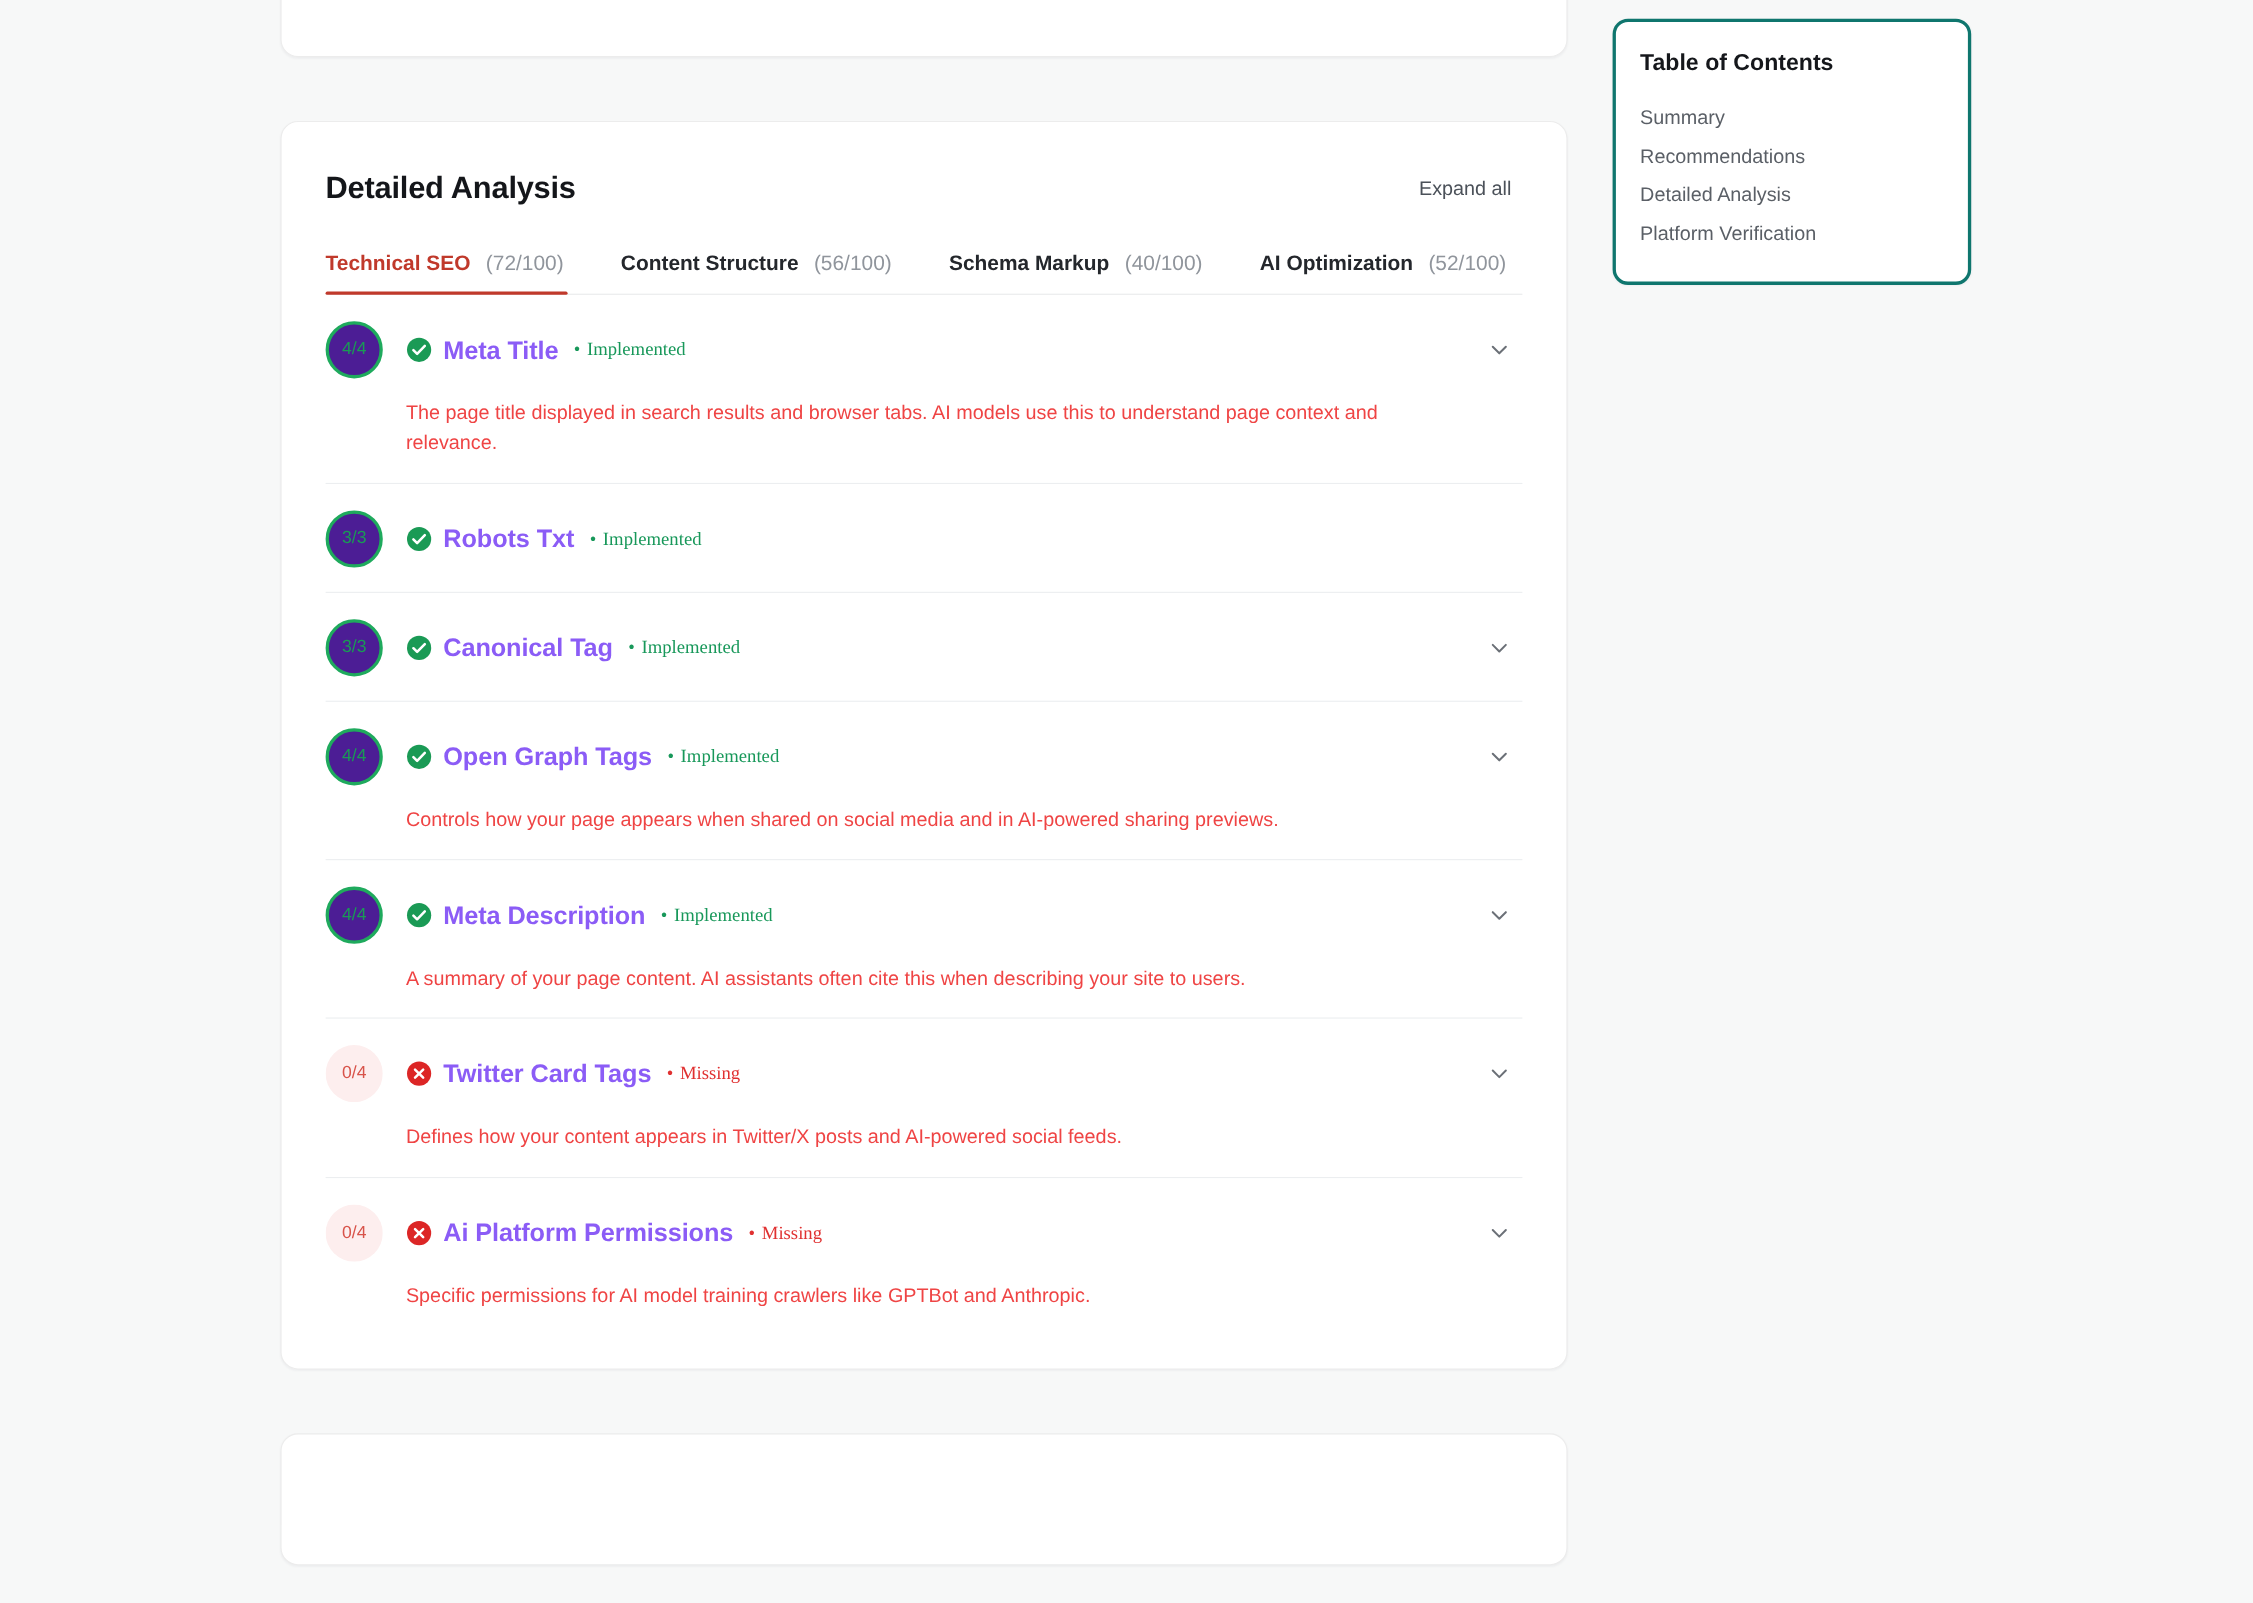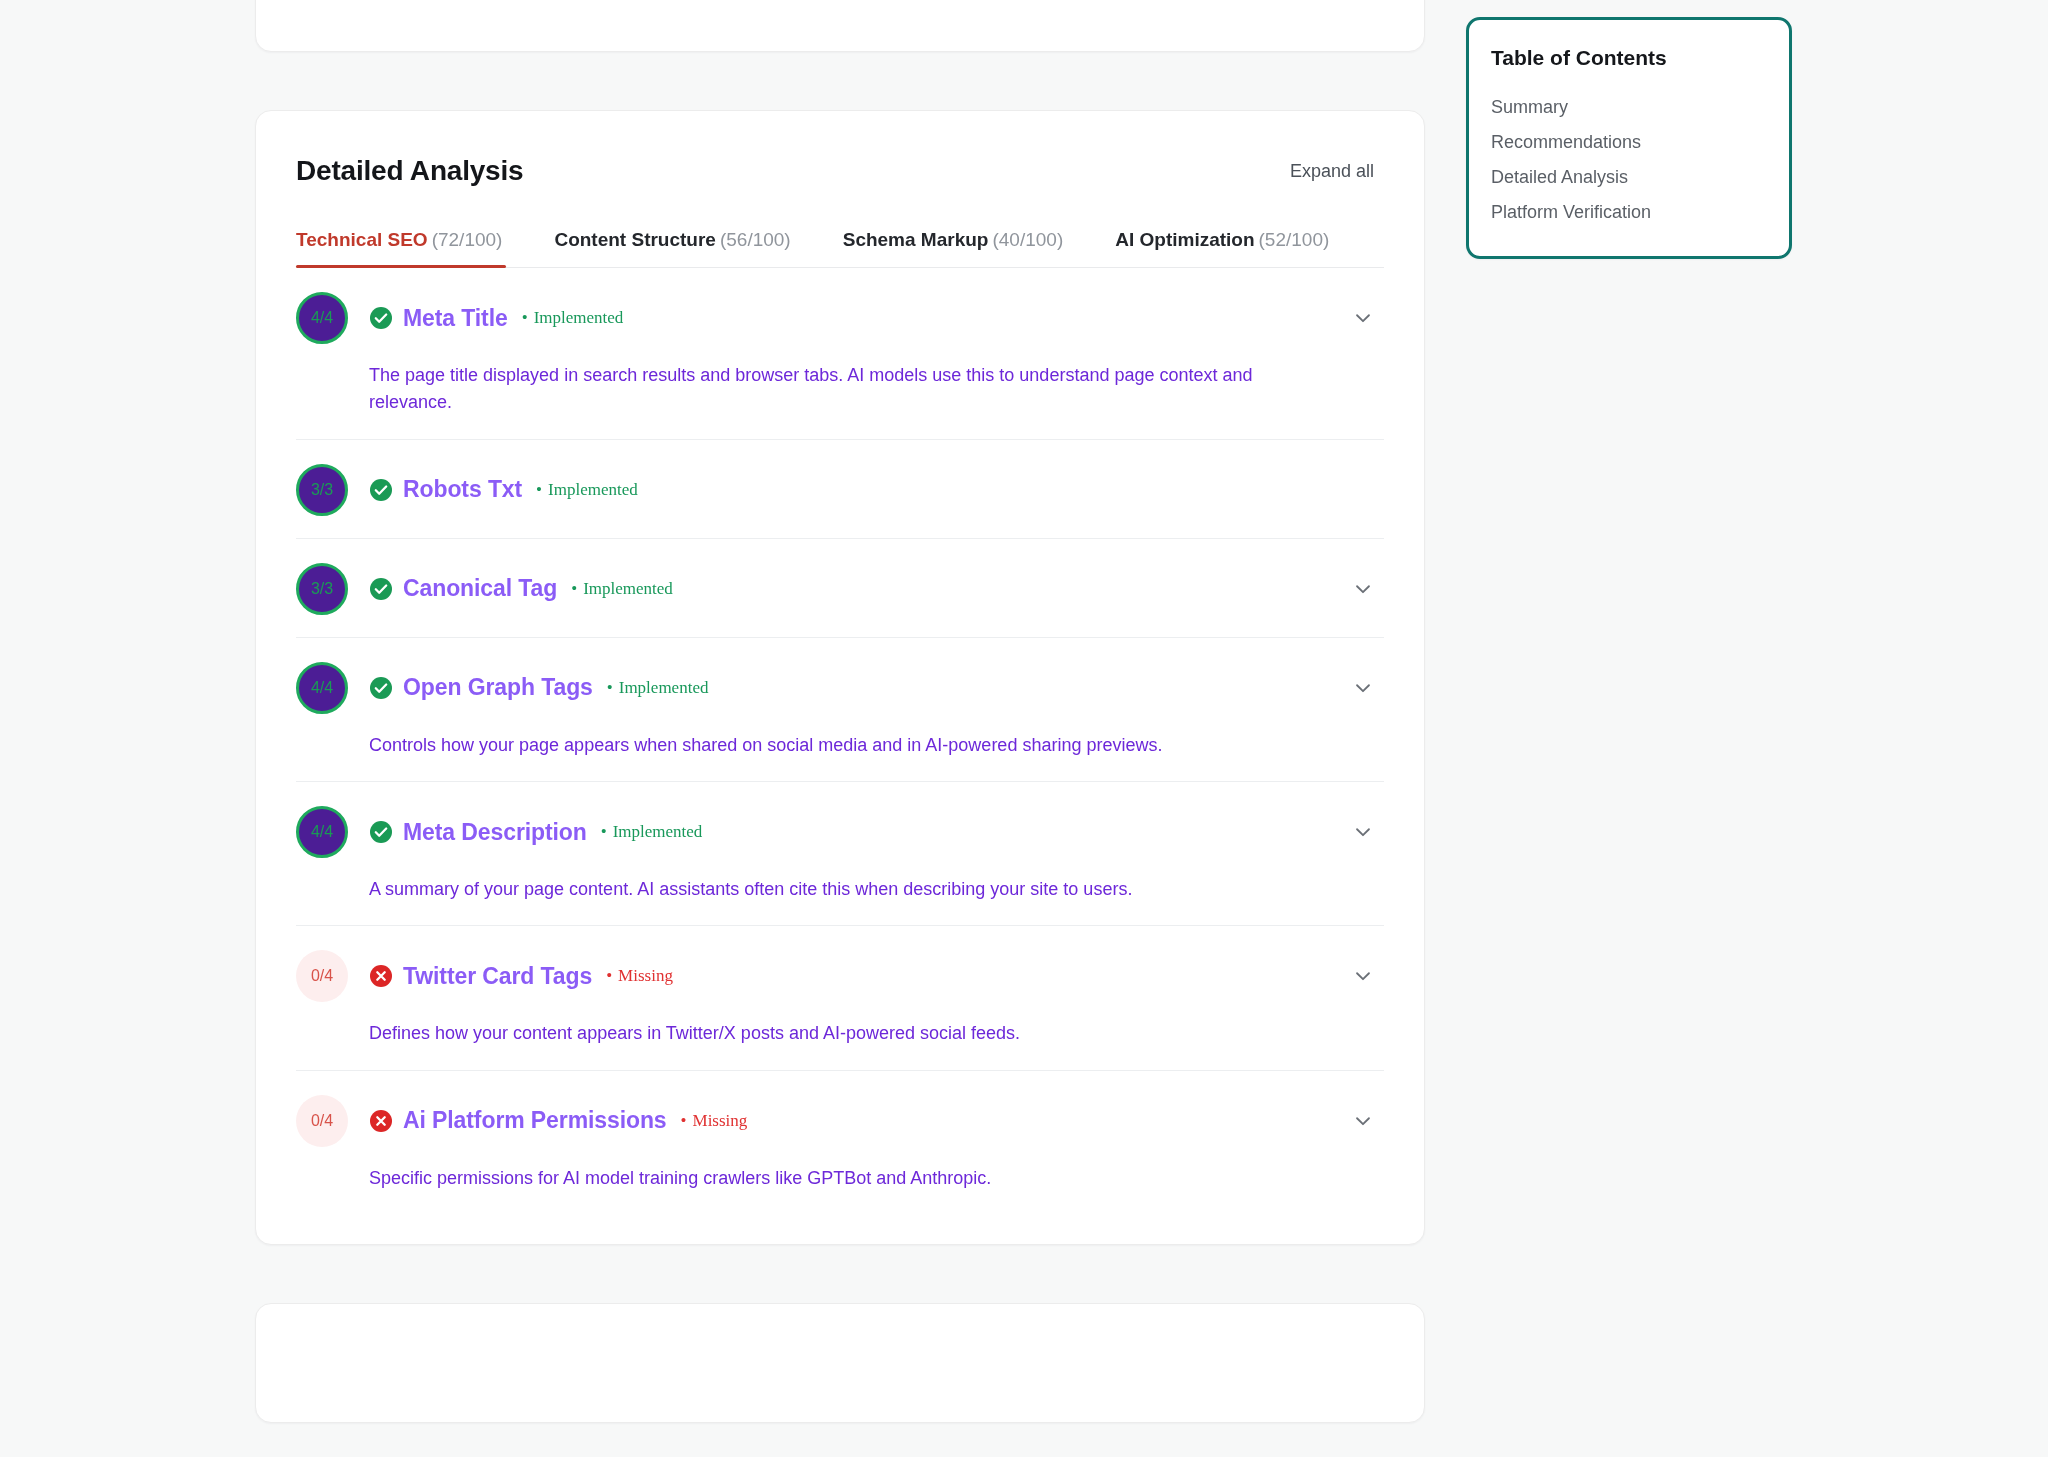--- a/index.html
+++ b/index.html
@@ -70,21 +70,21 @@
   
   .tabs {
     display: flex;
     align-items: flex-end;
     margin: 42px 40px 0 40px;
     border-bottom: 1px solid #e9eaec;
   }
   .tab {
     display: flex;
     align-items: baseline;
-    gap: 4px;
+    gap: 14px;
     padding: 0 28px 16px 0;
     margin-right: 24px;
     cursor: pointer;
     position: relative;
     white-space: nowrap;
   }
   .tab-label {
     font-size: 19px;
     font-weight: bold;
     color: #24272c;
@@ -170,21 +170,21 @@
   .status-bad { color: #e03131; }
 
   .chevron { width: 22px; height: 22px; flex: 0 0 auto; margin-right: 10px; }
 
   .item-desc {
     margin-left: 73px;
     margin-top: 18px;
     margin-right: 60px;
     font-size: 18px;
     line-height: 1.52;
-    color: #6d28d9;
+    color: #ef4444;
     max-width: 930px;
   }
 
   
   .card-bottom {
     margin-top: 58px;
     height: 120px;
   }
 
   

